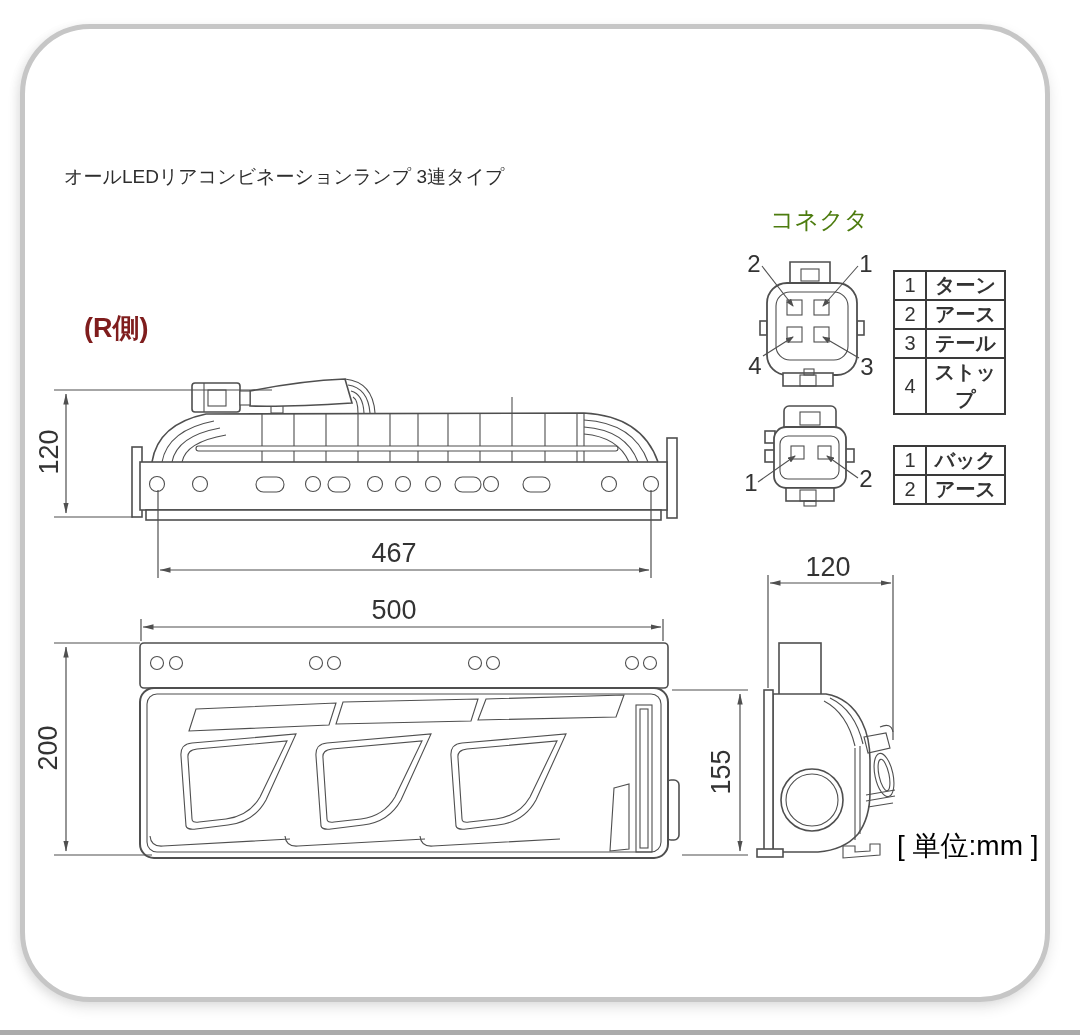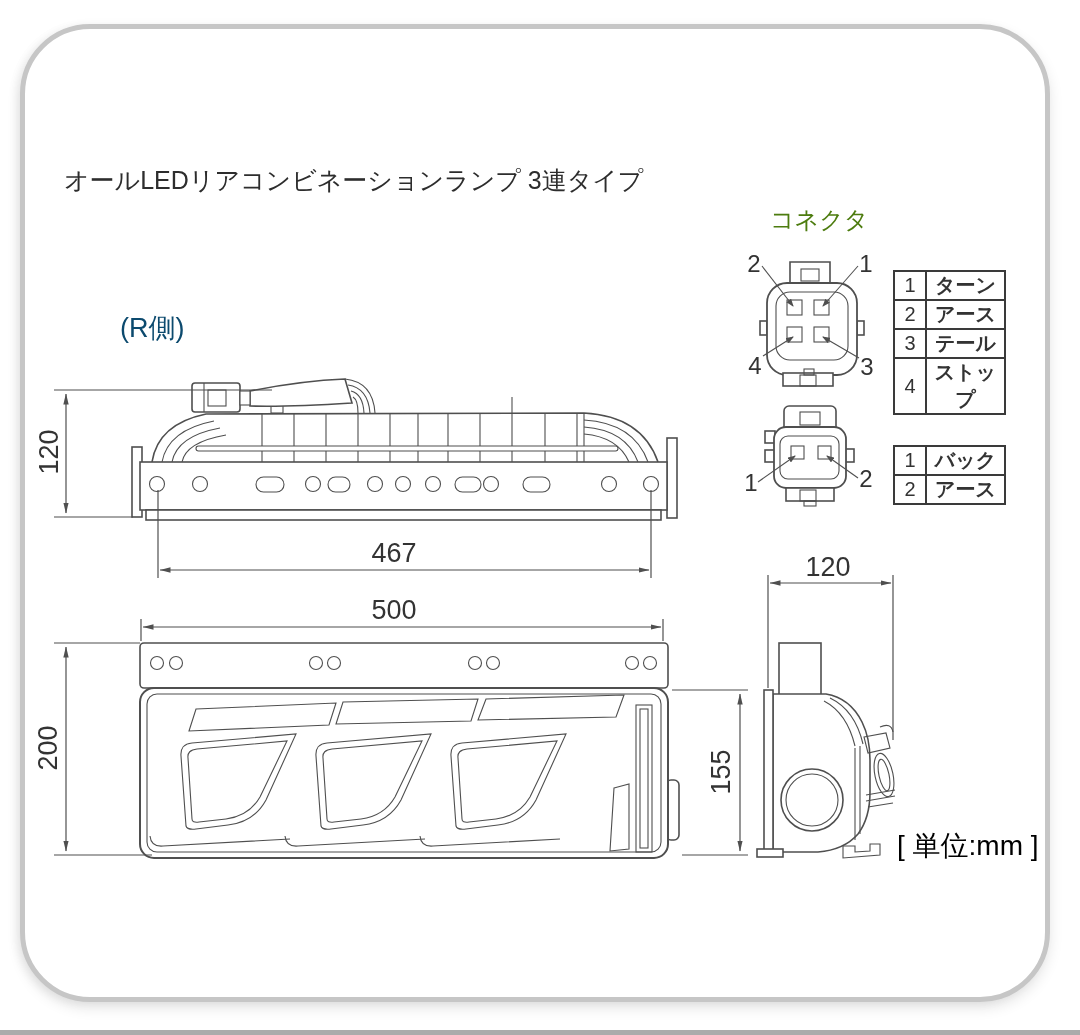--- a/index.html
+++ b/index.html
@@ -3,22 +3,22 @@
 <meta charset="utf-8">
 <style>
   html,body{margin:0;padding:0;background:#ffffff;}
   body{width:1080px;height:1035px;position:relative;overflow:hidden;
        font-family:"Liberation Sans","DejaVu Sans",sans-serif;color:#333;}
   .card{position:absolute;left:20px;top:24px;width:1030px;height:978px;
         box-sizing:border-box;border:5px solid #c6c6c6;border-radius:70px;
         background:#fff;box-shadow:0 6px 14px rgba(0,0,0,0.10), -4px 2px 8px rgba(0,0,0,0.05);}
   .bottom-strip{position:absolute;left:0;top:1030px;width:1080px;height:5px;background:#ababab;}
   .txt{position:absolute;white-space:nowrap;}
-  .title{left:64px;top:164px;font-size:25px;color:#2d2d2d;}
-  .rside{left:84px;top:310px;font-size:27px;font-weight:normal;color:#0c4a6e;margin-left:36px;}
+  .title{left:64px;top:164px;font-size:19px;color:#2d2d2d;}
+  .rside{left:84px;top:310px;font-size:27px;font-weight:bold;color:#7f1d1d;}
   .conn-title{left:770px;top:204px;font-size:24px;color:#4d7c0f;}
   .unit{left:897px;top:827px;font-size:28px;color:#000000;}
   table.pins{position:absolute;border-collapse:collapse;background:#fff;}
   table.pins td{border:2px solid #3a3a3a;font-size:20px;color:#333;
         text-align:center;vertical-align:middle;padding:0;}
   td.c1{width:30px;height:26px;}
   td.c2{width:77px;height:26px;font-weight:bold;}
   #tbl4{left:893px;top:270px;}
   #tbl2{left:893px;top:445px;}
   svg{position:absolute;left:0;top:0;}

